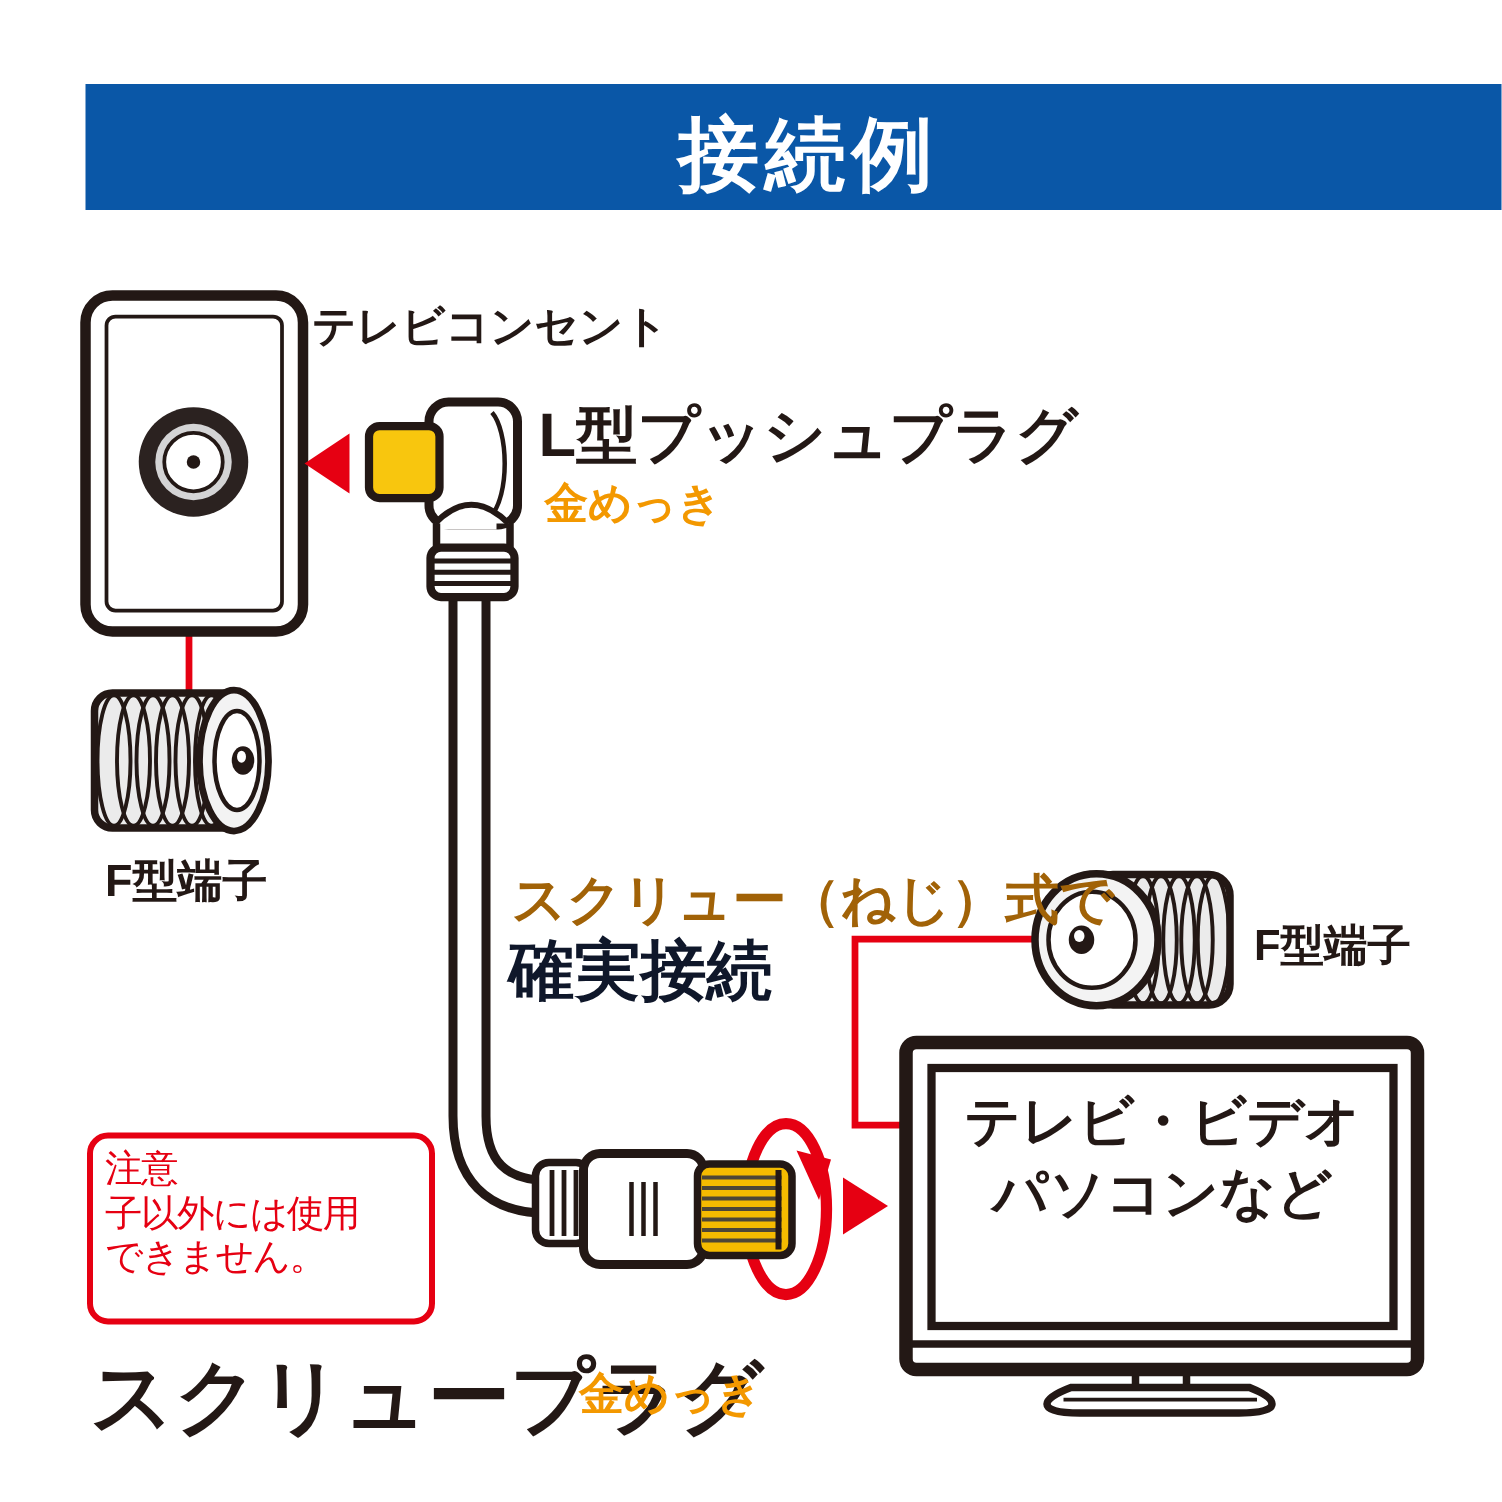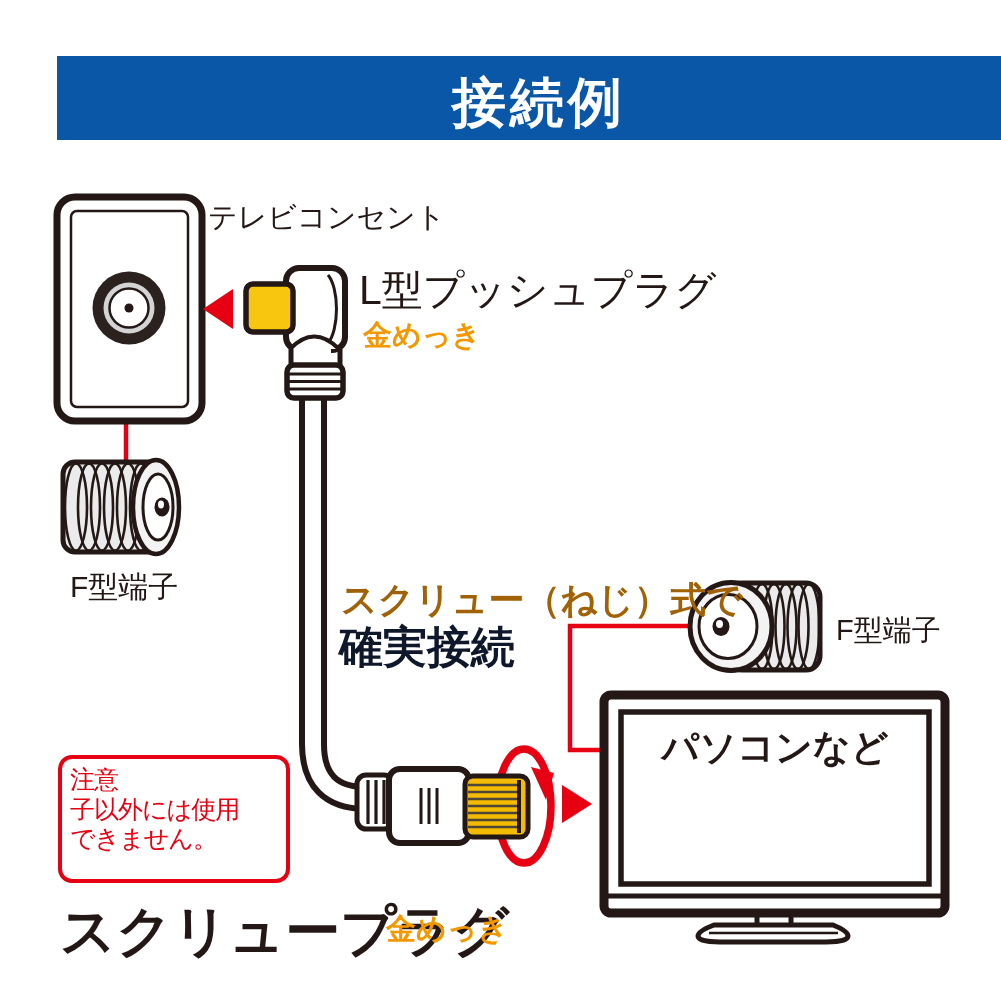--- a/index.html
+++ b/index.html
@@ -3,30 +3,30 @@
 <meta charset="utf-8">
 <style>
   html,body{margin:0;padding:0;}
   body{
     width:1001px;height:1001px;position:relative;background:#ffffff;
     font-family:"Liberation Sans","DejaVu Sans",sans-serif;
     color:#231815;overflow:hidden;
   }
   .abs{position:absolute;}
   #art{position:absolute;left:0;top:0;z-index:1;}
-  .txt{position:absolute;z-index:2;white-space:nowrap;}
+  .txt{position:absolute;z-index:2;white-space:nowrap;font-weight:bold;}
 
   .banner{
     left:57px;top:56px;width:964px;height:84px;
     display:flex;align-items:flex-end;justify-content:center;z-index:2;
   }
   .banner-title{color:#ffffff;font-size:54px;font-weight:800;letter-spacing:4px;}
 
   .lbl-outlet{left:208px;top:198px;font-size:29px;}
-  .lbl-lplug-title{left:359px;top:263px;font-size:41px;font-weight:400;}
+  .lbl-lplug-title{left:359px;top:263px;font-size:41px;font-weight:700;}
   .lbl-lplug-plating{left:363px;top:316px;font-size:29px;color:#f39800;font-weight:600;}
   .lbl-f-left{left:70px;top:567px;font-size:30px;}
   .lbl-secure1{left:341px;top:576px;font-size:36px;color:#a16207;font-weight:600;}
   .lbl-secure2{left:339px;top:618px;font-size:44px;color:#0f172a;font-weight:800;}
   .lbl-f-right{left:836px;top:611px;font-size:29px;}
 
   .tv-text{
     left:621px;top:724px;width:308px;text-align:center;
     font-size:37px;line-height:48px;font-weight:600;z-index:2;
   }
@@ -147,20 +147,21 @@
 <div class="txt lbl-lplug-plating">金めっき</div>
 
 <div class="txt lbl-f-left">F型端子</div>
 
 <div class="txt lbl-secure1">スクリュー（ねじ）式で</div>
 <div class="txt lbl-secure2">確実接続</div>
 
 <div class="txt lbl-f-right">F型端子</div>
 
 <div class="abs tv-text">
+  <div>テレビ・ビデオ</div>
   <div>パソコンなど</div>
 </div>
 
 <div class="abs warning">
   <div>注意</div>
   <div>子以外には使用</div>
   <div>できません。</div>
 </div>
 
 <div class="txt lbl-screw-title">スクリュープラグ</div>

